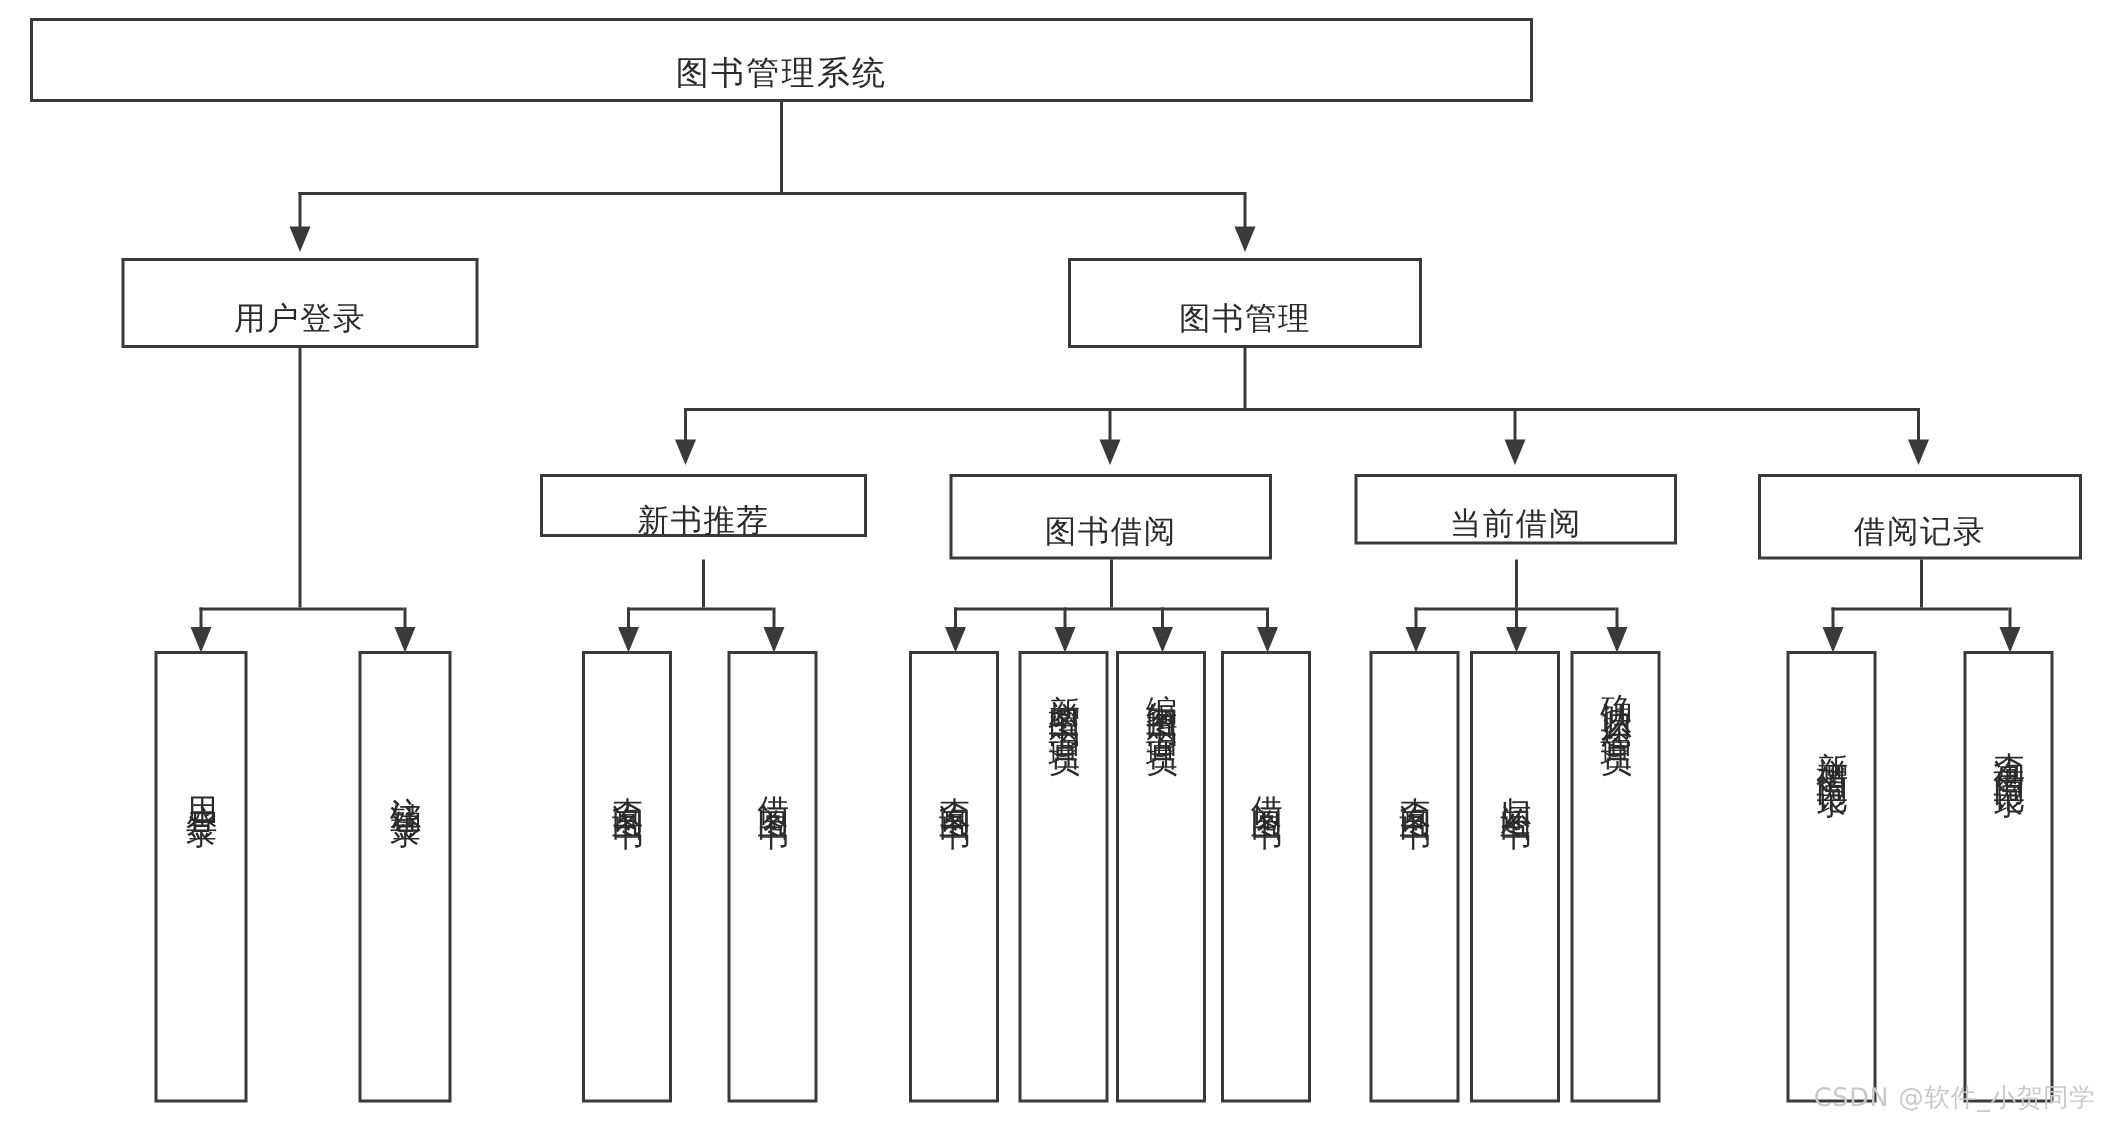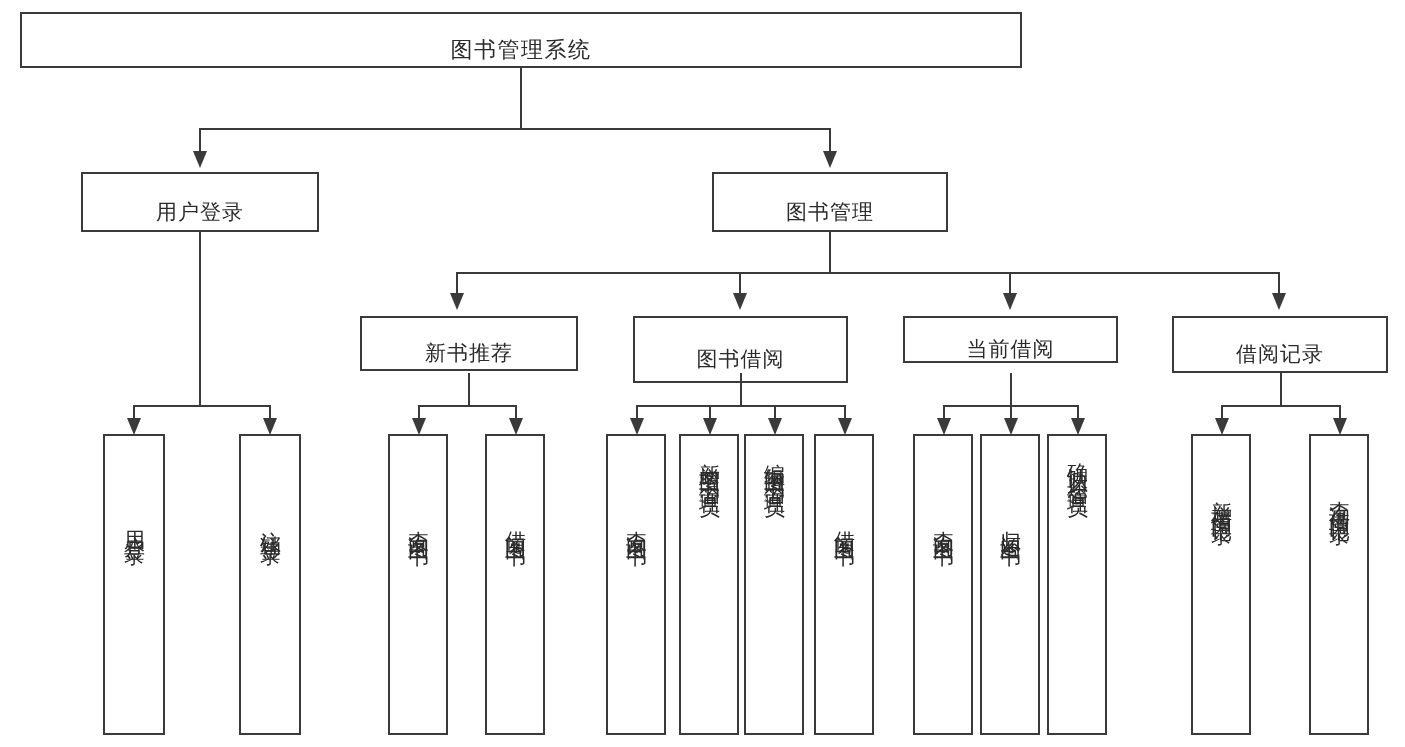--- a/index.html
+++ b/index.html
@@ -114,24 +114,24 @@
   <div class="ln h" style="left:456px;top:272px;width:823px;"></div>
   <div class="ln v" style="left:456px;top:272px;height:22px;"></div>
   <div class="arrow" style="left:450px;top:293px;"></div>
   <div class="ln v" style="left:739px;top:272px;height:22px;"></div>
   <div class="arrow" style="left:733px;top:293px;"></div>
   <div class="ln v" style="left:1009px;top:272px;height:22px;"></div>
   <div class="arrow" style="left:1003px;top:293px;"></div>
   <div class="ln v" style="left:1278px;top:272px;height:22px;"></div>
   <div class="arrow" style="left:1272px;top:293px;"></div>
 
-  <div class="node h-node" style="left:360px;top:316px;width:218px;height:55px;">
+  <div class="node h-node" style="left:360px;top:316px;width:218px;height:42px;">
     <span class="label">新书推荐</span>
   </div>
-  <div class="node h-node" style="left:633px;top:316px;width:215px;height:67px;">
+  <div class="node h-node" style="left:633px;top:316px;width:215px;height:57px;">
     <span class="label">图书借阅</span>
   </div>
   <div class="node h-node" style="left:903px;top:316px;width:215px;height:47px;">
     <span class="label">当前借阅</span>
   </div>
   <div class="node h-node" style="left:1172px;top:316px;width:216px;height:57px;text-align:right;">
     <span class="label">借阅记录</span>
   </div>
 
   <div class="ln v" style="left:468px;top:373px;height:32px;"></div>
@@ -205,13 +205,14 @@
     <span class="label">确认归还（管理员）</span>
   </div>
 
   <div class="node v-node mid2" style="left:1191px;top:434px;width:60px;height:301px;">
     <span class="label">新增借阅记录</span>
   </div>
   <div class="node v-node mid2" style="left:1309px;top:434px;width:60px;height:301px;">
     <span class="label">查询借阅记录</span>
   </div>
 
+  <div id="watermark">CSDN @软件_小贺同学</div>
 </div>
 
 </body></html>

